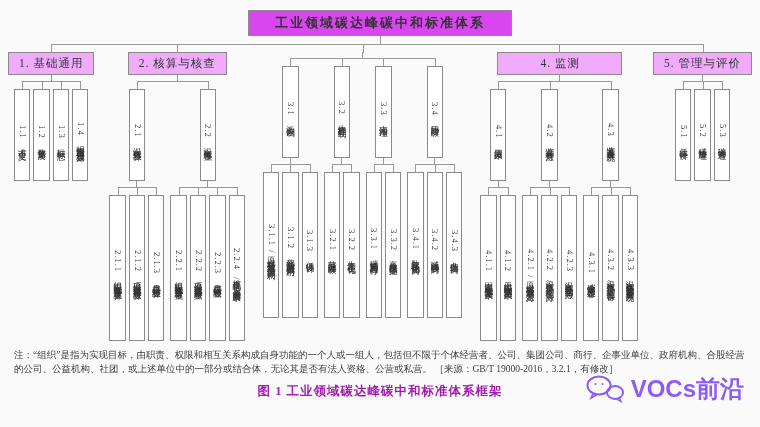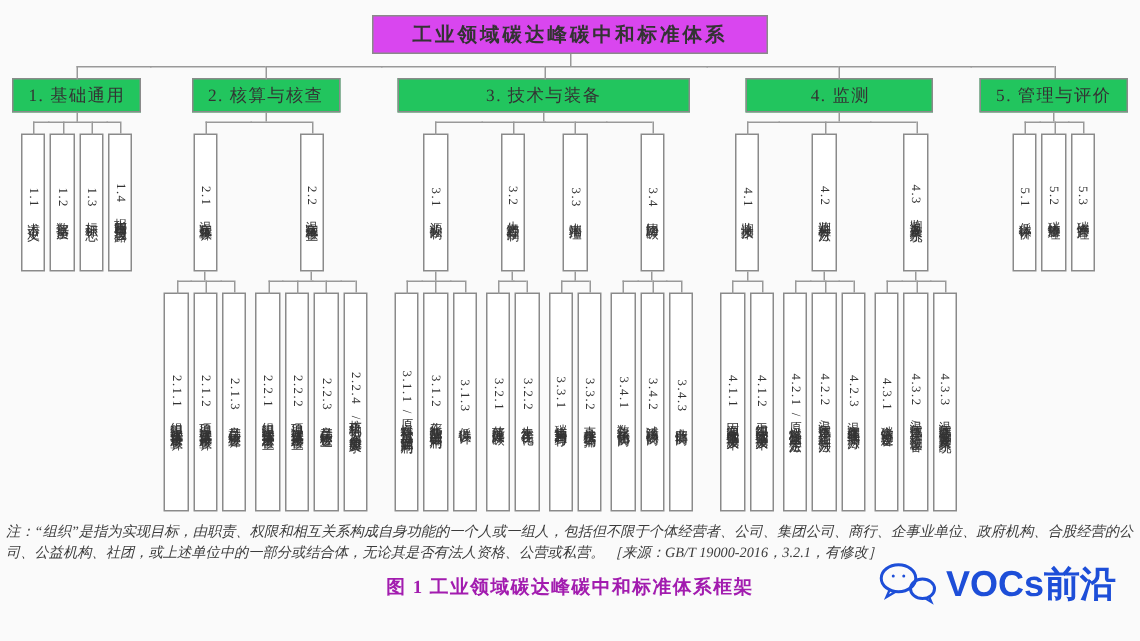--- a/index.html
+++ b/index.html
@@ -20,42 +20,42 @@
 
   ul.t { display:flex; justify-content:center; align-items:flex-start; list-style:none; margin:0; padding:0; }
   ul.t > li { position:relative; display:flex; flex-direction:column; align-items:center; padding:8px 1.5px 0; }
   ul.t > li::before { content:""; position:absolute; top:0; right:50%; width:50%; height:8px; border-top:1px solid var(--line); }
   ul.t > li::after  { content:""; position:absolute; top:0; left:50%;  width:50%; height:8px; border-top:1px solid var(--line); border-left:1px solid var(--line); }
   ul.t > li:first-child::before { border-top:none; }
   ul.t > li:last-child::after  { border-top:none; }
   ul.t > li.branch { padding-left:6px; padding-right:6px; }
 
   .b1 {
-    border:1px solid var(--bd); background:#22c55e; white-space:nowrap;
+    border:1px solid var(--bd); background:#f0abfc; white-space:nowrap;
     font-size:11.5px; letter-spacing:1px; padding:3px 10px; text-align:center;
   }
   .w3 { min-width:195px; }
   .w4 { min-width:125px;padding-left:12px; }
 
   .vb {
     writing-mode:vertical-rl; text-orientation:mixed;
     border:1px solid var(--bd); background:#fff;
     font-size:8.5px; letter-spacing:1px; line-height:1.1;
     padding:4px 2.5px; display:grid; place-items:center; text-align:center;
   }
   .l2 { height:92px; }
   .l3 { height:146px; }
 
-  .note { margin:8px 4px 0; font-size:9.5px; line-height:1.45; color:#3c3c3c;font-style:italic; }
+  .note { margin:8px 14px 0; font-size:9.5px; line-height:1.45; color:#3c3c3c; }
   .caption { text-align:center; font-weight:bold; font-size:12.5px; letter-spacing:1px; margin-top:6px; color:#a21caf; }
 
   .watermark {
     position:absolute; right:16px; bottom:22px;
     display:flex; align-items:center; gap:6px;
-    color:#1d4ed8; font-size:24px; font-weight:bold;
+    color:#8b5cf6; font-size:24px; font-weight:bold;
     font-family:"Liberation Sans","DejaVu Sans",sans-serif;
   }
   .watermark svg { display:block; }
 </style>
 </head>
 <body>
 
 <div class="diagram">
   <div class="root-box">工业领域碳达峰碳中和标准体系</div>
   <i class="stub"></i>
@@ -115,21 +115,20 @@
               </li>
             <li>
                 <div class="vb l3">2.2.4 核查机构/人员资质能力要求</div>
               </li>
           </ul>
         </li>
       </ul>
     </li>
 
     <li class="branch">
-      <div class="b1 w3">3. 技术与装备</div>
       <i class="stub s"></i>
       <ul class="t">
         <li>
           <div class="vb l2">3.1 源头控制</div>
           <i class="stub s"></i>
           <ul class="t">
             <li>
                 <div class="vb l3">3.1.1 原/燃料替代与可再生能源利用</div>
               </li>
             <li>

